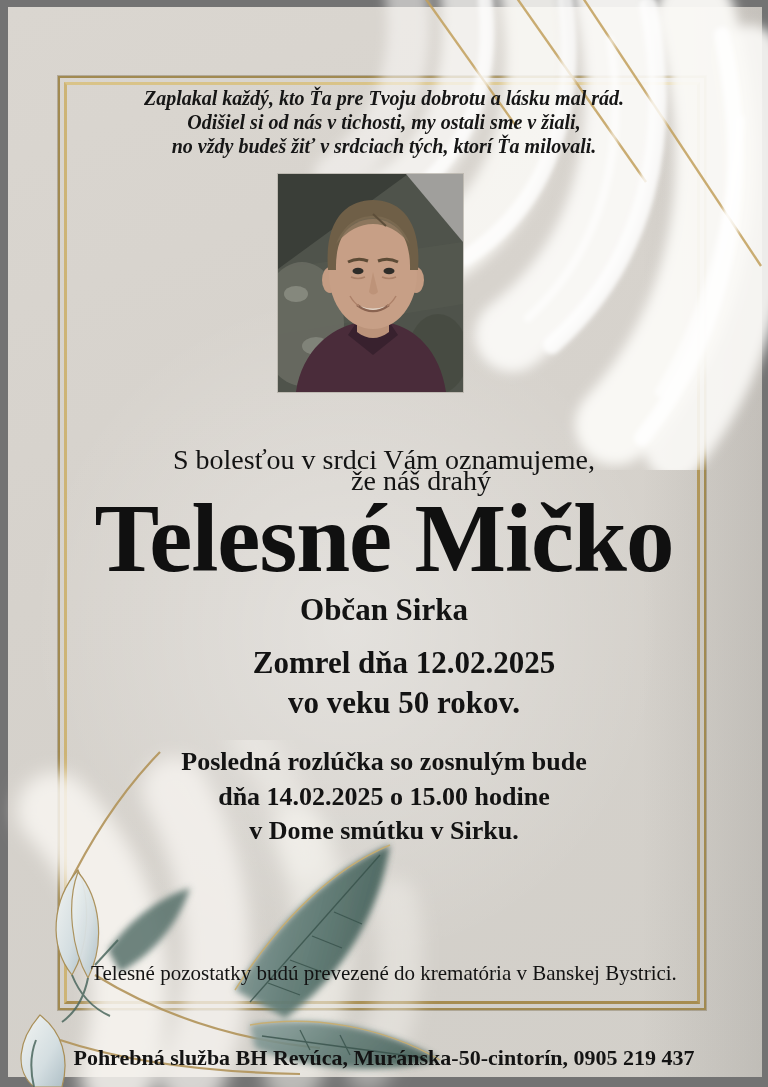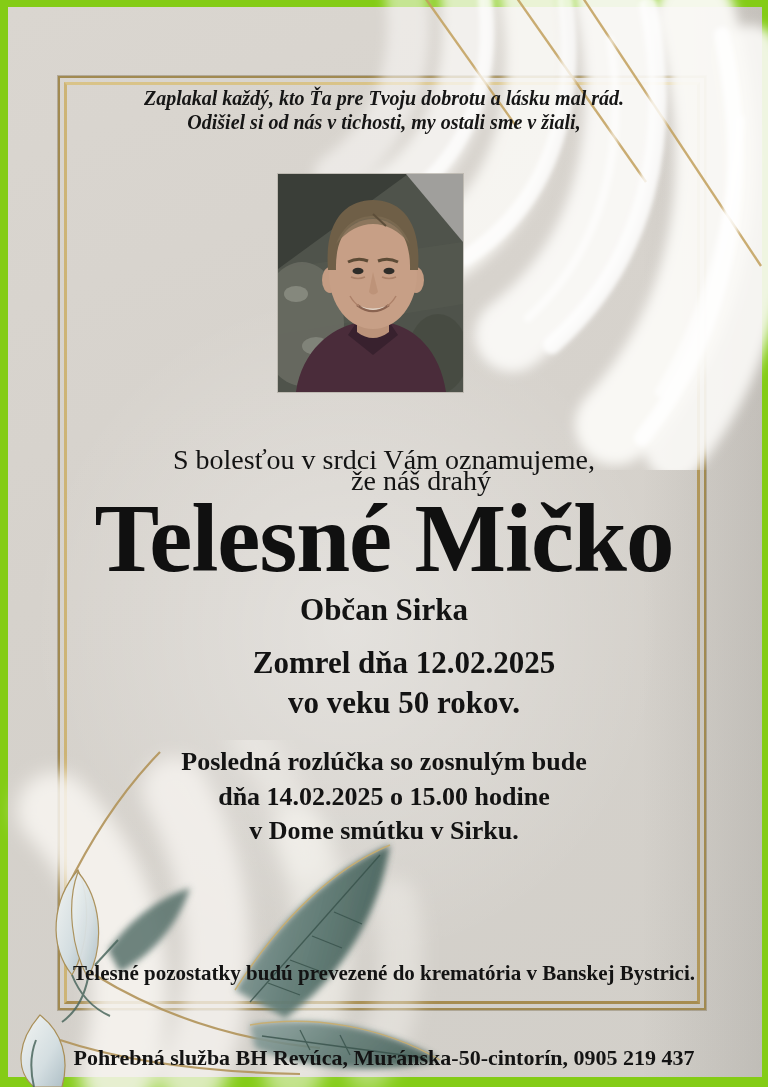--- a/index.html
+++ b/index.html
@@ -1,18 +1,18 @@
 <!DOCTYPE html>
 <html><head>
 <meta charset="utf-8">
 <style>
   html,body{margin:0;padding:0;background:#000;}
   body{width:768px;height:1087px;overflow:hidden;
        font-family:"Liberation Serif","DejaVu Serif",serif;}
-  .stage{position:relative;width:768px;height:1087px;background:#84cc16;}
+  .stage{position:relative;width:768px;height:1087px;background:#737373;}
   
   .paper{position:absolute;left:8px;top:7px;width:754px;height:1070px;
     background:
       radial-gradient(ellipse 60% 45% at 45% 58%, rgba(255,255,255,.35), rgba(255,255,255,0) 70%),
       linear-gradient(to right, rgba(0,0,0,0) 84%, rgba(60,58,54,.12) 100%),
       linear-gradient(160deg,#dad6d0 0%,#d6d2cc 45%,#d2cfc9 100%);
   }
   
   .frame{position:absolute;left:58px;top:76px;width:644px;height:930px;
     border:2px solid #a18a51;box-shadow:0 0 0 1px rgba(110,92,55,.35);z-index:1;}
@@ -26,21 +26,21 @@
   .content{position:absolute;inset:0;z-index:3;color:#131313;}
   .tline{position:absolute;left:0;width:768px;text-align:center;white-space:nowrap;}
   .quote{top:86px;font-size:20px;font-weight:bold;font-style:italic;line-height:24.5px;color:#161616;}
   .photo{position:absolute;left:278px;top:174px;width:185px;height:218px;
     box-shadow:0 0 0 1px rgba(175,170,162,.65);background:#4f534b;overflow:hidden;}
   .announce{top:434px;font-size:28px;line-height:31px;font-weight:normal;}
   .name{top:486px;font-size:97px;font-weight:bold;line-height:105px;letter-spacing:-1px;color:#101010;}
   .subtitle{top:592px;font-size:31px;font-weight:bold;}
   .death{top:643px;font-size:31px;font-weight:bold;line-height:40px;margin-left:20px;}
   .farewell{top:744px;font-size:26px;font-weight:bold;line-height:35px;}
-  .transport{top:961px;font-size:21px;font-weight:bold;}
+  .transport{top:961px;font-size:21px;font-weight:normal;}
   .footer{top:1045px;font-size:22px;font-weight:bold;}
 </style>
 </head>
 <body>
 
 <div class="stage">
 
   <div class="paper"></div>
 
   <div class="frame"></div>
@@ -141,20 +141,21 @@
       <path d="M88 238 C 84 258, 76 272, 62 282"></path>
       <path d="M95 225 L 118 200"></path>
         <path d="M34 347 C 30 330, 30 315, 36 300"></path>
     </g>
   </svg>
 
   <div class="content">
 
     <div class="tline quote" style="top:86px;">Zaplakal každý, kto Ťa pre Tvoju dobrotu a lásku mal rád.</div>
     <div class="tline quote" style="top:110px;">Odišiel si od nás v tichosti, my ostali sme v žiali,</div>
+    <div class="tline quote" style="top:134px;">no vždy budeš žiť v srdciach tých, ktorí Ťa milovali.</div>
 
     <div class="photo">
       <svg width="185" height="218" viewBox="0 0 185 218">
         <rect width="185" height="218" fill="#4f534b"></rect>
         <path d="M0 0 H130 L0 95 Z" fill="#3a3e38"></path>
         <path d="M128 0 H185 V68 Z" fill="#a09f9c"></path>
         <path d="M0 95 L185 68 V130 L0 160 Z" fill="#565a50" opacity="0.7"></path>
         <ellipse cx="24" cy="150" rx="42" ry="62" fill="#6b6e64" opacity="0.8"></ellipse>
         <ellipse cx="18" cy="120" rx="12" ry="8" fill="#8d9085" opacity="0.8"></ellipse>
         <ellipse cx="38" cy="172" rx="14" ry="9" fill="#878a7f" opacity="0.8"></ellipse>

